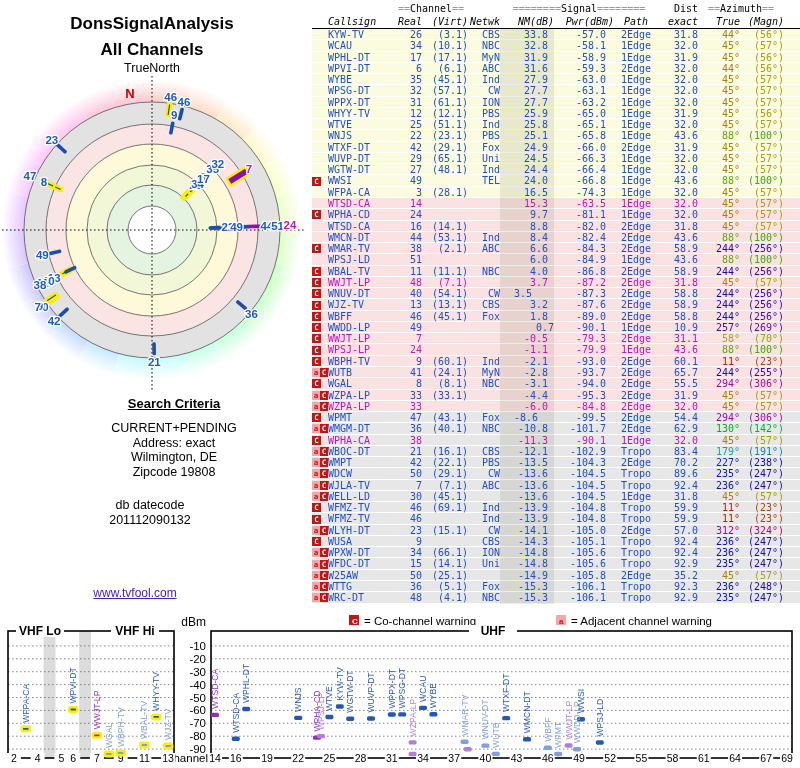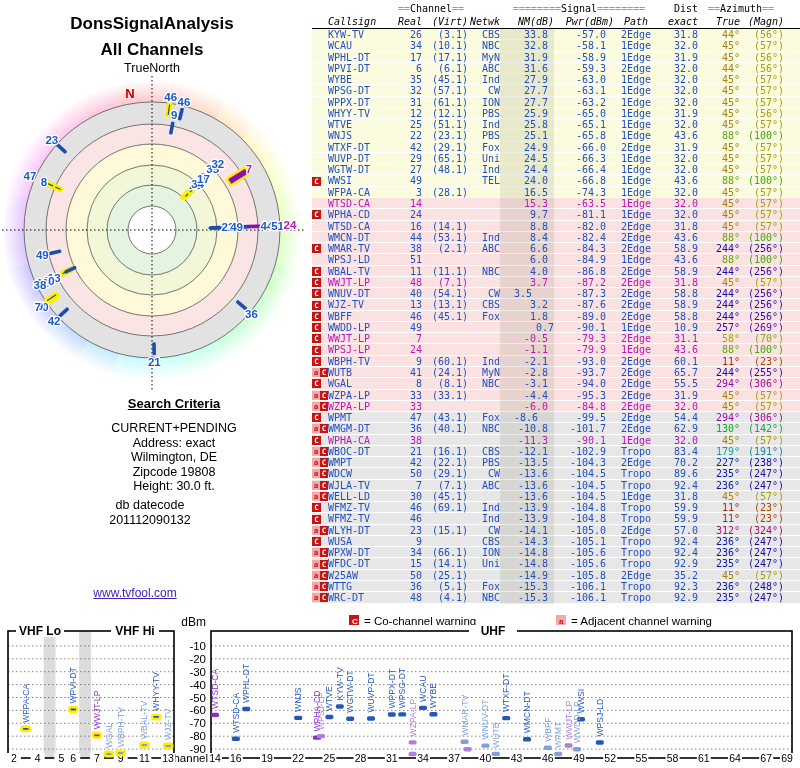--- a/index.html
+++ b/index.html
@@ -201,21 +201,20 @@
           <text x="51.8" y="81.8" text-anchor="middle" font-size="11.5" font-weight="bold" fill="#1a5ac8" stroke="#ffffff" stroke-width="2.6" paint-order="stroke">23</text>
           <text x="152" y="10" text-anchor="middle" font-size="12.5" fill="#000">TrueNorth</text>
           <text x="130" y="36" text-anchor="middle" font-size="13" font-weight="bold" fill="#cc0000">N</text>
         </svg></div>
     <div id="search-block">
       <div id="search-heading">Search Criteria</div>
       <div class="search-line">CURRENT+PENDING</div>
       <div class="search-line">Address: exact</div>
       <div class="search-line">Wilmington, DE</div>
       <div class="search-line">Zipcode 19808</div>
-      <div class="search-line">Height: 30.0 ft.</div>
     </div>
     <div id="datecode-block">
       <div class="search-line">db datecode</div>
       <div class="search-line">201112090132</div>
     </div>
     <div id="tvfool-link">www.tvfool.com</div>
   </div>
 
   <div id="table-panel">
     <div id="thead1" class="tgrid">

